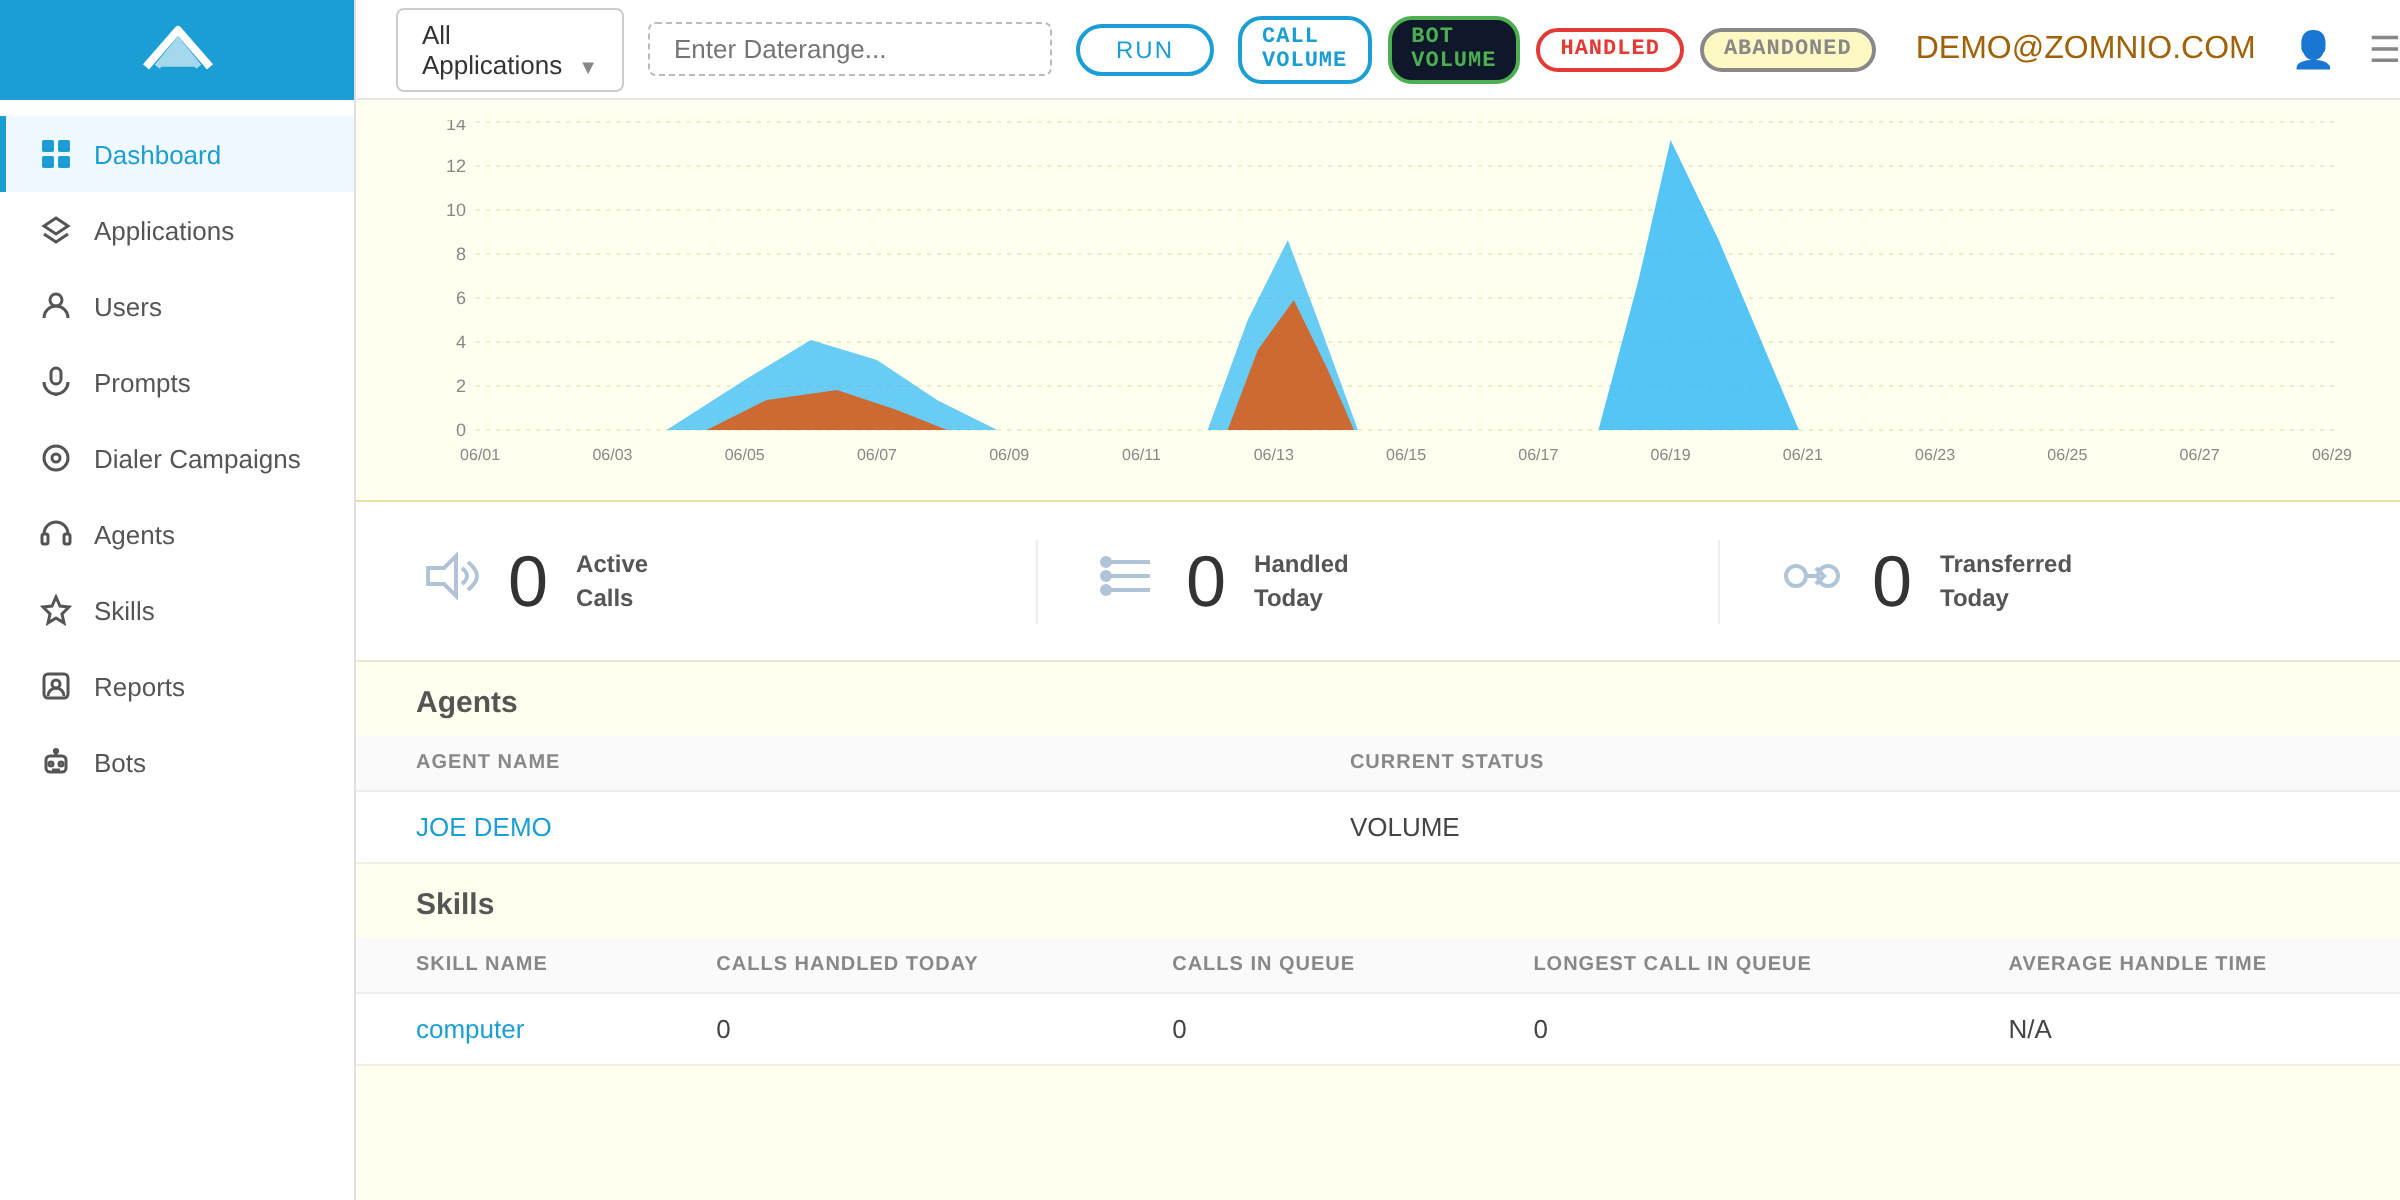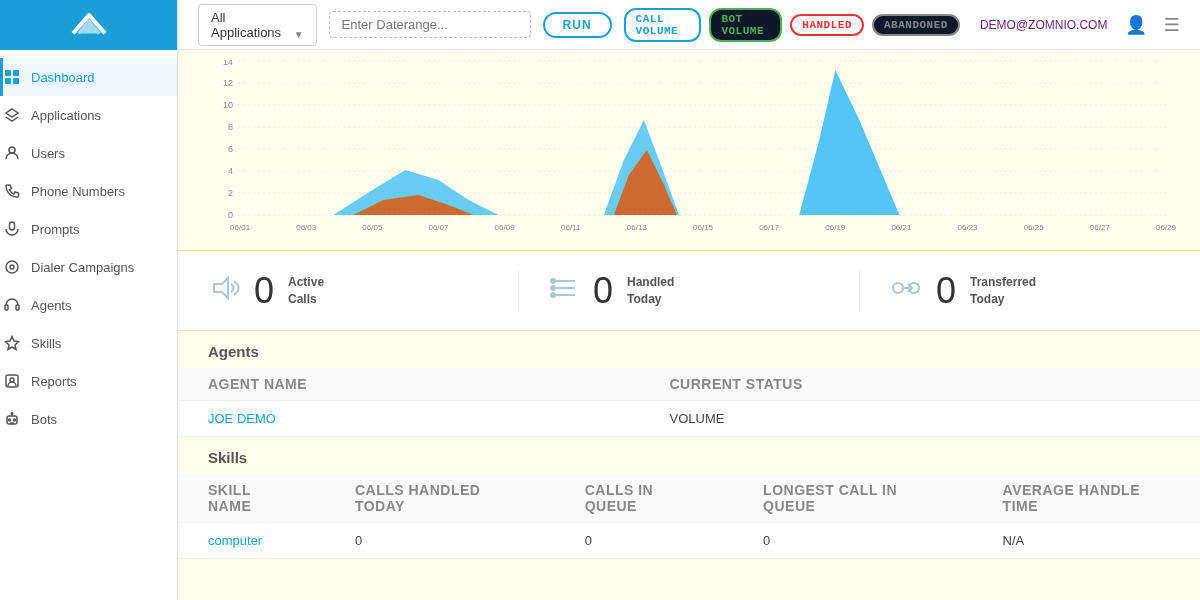--- a/index.html
+++ b/index.html
@@ -21,21 +21,21 @@
       display: flex;
       align-items: center;
       justify-content: center;
       height: 50px;
     }
     .sidebar-logo svg { width: 40px; height: 28px; }
     .sidebar-nav { display: flex; flex-direction: column; padding: 8px 0; flex: 1; }
     .sidebar-item {
       display: flex;
       align-items: center;
-      padding: 10px 0;
+      padding: 10px 16px;
       cursor: pointer;
       color: #555;
       font-size: 13.5px;
       gap: 10px;
       border-left: 3px solid transparent;
     }
     .sidebar-item.active {
       color: #1a9ed4;
       border-left: 3px solid #1a9ed4;
       background: #f0f9ff;
@@ -78,38 +78,38 @@
       color: #be185d;
       background: #fff;
       max-width: 220px;
     }
     .run-btn {
       border: 2px solid #1a9ed4;
       border-radius: 20px;
       padding: 4px 18px;
       color: #1a9ed4;
       font-size: 12px;
-      font-weight: bold;
+      font-weight: normal;
       cursor: pointer;
       background: #fff;
       letter-spacing: 1px;
     }
     .legend-tags { display: flex; gap: 8px; margin-left: auto; align-items: center; }
     .legend-tag {
       border-radius: 12px;
       padding: 3px 10px;
       font-size: 11px;
       font-weight: bold;
       letter-spacing: 0.5px;
       font-family: Liberation Mono, monospace;
     }
     .legend-tag.call-volume { border: 2px solid #1a9ed4; color: #1a9ed4; background: #fff; }
     .legend-tag.bot-volume { border: 2px solid #4caf50; color: #4caf50; background: #0f172a; }
     .legend-tag.handled { border: 2px solid #e53935; color: #e53935; background: #fff; }
-    .legend-tag.abandoned { border: 2px solid #888; color: #888; background: #0f172a; }
+    .legend-tag.abandoned { border: 2px solid #888; color: #888; background: #fef9c3; }
 
     
     .chart-section {
       background: #fffff0;
       padding: 10px 20px 5px 20px;
       position: relative;
       border-bottom: 1px solid #e8e0a0;
     }
     .chart-container { position: relative; height: 185px; }
     .chart-svg { width: 100%; height: 175px; }
@@ -143,21 +143,21 @@
       color: #555;
       font-weight: 600;
       padding: 12px 30px 8px;
       background: #fffff0;
     }
 
     table { width: 100%; border-collapse: collapse; background: #fff; }
     th {
       text-align: left;
       padding: 8px 30px;
-      font-size: 14px;
+      font-size: 10px;
       color: #888;
       letter-spacing: 0.5px;
       font-weight: 600;
       text-transform: uppercase;
       background: #fafafa;
       border-bottom: 1px solid #eee;
     }
     td {
       padding: 10px 30px;
       font-size: 13px;
@@ -206,28 +206,20 @@
     <div class="sidebar-item">
       <span class="icon">
         <svg width="16" height="16" viewBox="0 0 16 16" fill="none" stroke="currentColor" stroke-width="1.5">
             <circle cx="8" cy="5" r="3"></circle>
             <path d="M2 14c0-3.3 2.7-6 6-6s6 2.7 6 6"></path>
           </svg>
       </span>
       <span class="label">Users</span>
     </div>
 
-    <div class="sidebar-item">
-      <span class="icon">
-        <svg width="16" height="16" viewBox="0 0 16 16" fill="none" stroke="currentColor" stroke-width="1.5">
-            <path d="M3 2h3l1.5 3.5-2 1.2c.8 2 2.3 3.5 4.3 4.3l1.2-2L14.5 10v3a1 1 0 01-1 1C5.7 14 2 8.3 2 3a1 1 0 011-1z"></path>
-          </svg>
-      </span>
-      <span class="label">Phone Numbers</span>
-    </div>
 
     <div class="sidebar-item">
       <span class="icon">
         <svg width="16" height="16" viewBox="0 0 16 16" fill="none" stroke="currentColor" stroke-width="1.5">
             <rect x="5.5" y="1" width="5" height="8" rx="2.5"></rect>
             <path d="M2 8c0 3.3 2.7 6 6 6s6-2.7 6-6"></path>
             <line x1="8" y1="14" x2="8" y2="15"></line>
           </svg>
       </span>
       <span class="label">Prompts</span>
@@ -299,21 +291,21 @@
       <span class="chevron">▼</span>
     </div>
     <input class="date-input" type="text" placeholder="Enter Daterange..." style="">
     <button class="run-btn">RUN</button>
     <div class="legend-tags">
       <span class="legend-tag call-volume">CALL VOLUME</span>
       <span class="legend-tag bot-volume">BOT VOLUME</span>
       <span class="legend-tag handled">HANDLED</span>
       <span class="legend-tag abandoned">ABANDONED</span>
     </div>
-    <span style="color:#701a75;font-size:12px;margin-left:8px;">DEMO@ZOMNIO.COM</span>
+    <span style="color:#a16207;font-size:16px;margin-left:8px;">DEMO@ZOMNIO.COM</span>
     <span style="font-size:18px;color:#888;cursor:pointer;margin-left:6px;">👤</span>
     <span style="font-size:18px;color:#888;cursor:pointer;margin-left:4px;">☰</span>
   </div>
 
   <div class="chart-section">
     <div class="chart-container">
       <svg class="chart-svg" viewBox="0 0 980 175" preserveAspectRatio="none">
 
         <defs>
           <pattern id="dots" width="4" height="4" patternUnits="userSpaceOnUse">

